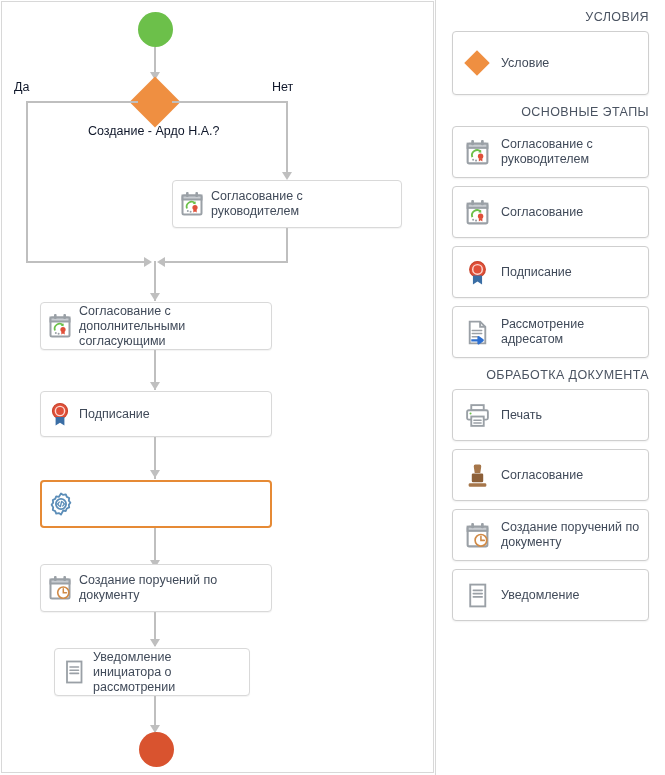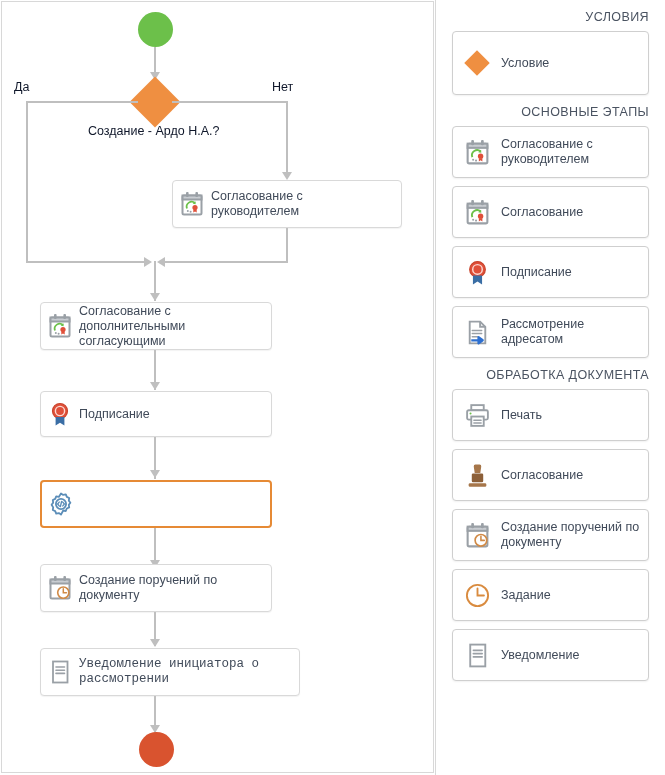--- a/index.html
+++ b/index.html
@@ -177,21 +177,21 @@
         <circle cx="15.3" cy="17.6" r="5.6" fill="#fff" stroke="#d08a46" stroke-width="1.6"></circle>
         <path d="M15.3 13.8v3.9h3.2" fill="none" stroke="#d08a46" stroke-width="1.5" stroke-linecap="round"></path>
       </svg>
     </span>
     <span class="lbl">Создание поручений по документу</span>
   </div>
 
   <div class="ln lnv" style="left:152px; top:610px; height:34px;"></div>
   <div class="arw arw-d" style="left:148px; top:637px;"></div>
 
-  <div class="node" style="left:38px; top:646px; width:260px; height:48px;font-family:Liberation Mono, monospace;">
+  <div class="node" style="left:52px; top:646px; width:196px; height:48px;">
     <span class="ic">
       <svg width="24" height="26" viewBox="0 0 24 26">
         <rect x="5" y="2.5" width="14.5" height="21" fill="#fff" stroke="#9aa0a6" stroke-width="1.8"></rect>
         <path d="M8 8h8.5M8 11.2h8.5M8 14.4h8.5" stroke="#9aa0a6" stroke-width="1.6" stroke-linecap="round"></path>
       </svg>
     </span>
     <span class="lbl">Уведомление инициатора о рассмотрении</span>
   </div>
 
   <div class="ln lnv" style="left:152px; top:694px; height:37px;"></div>
@@ -311,29 +311,20 @@
           <rect x="2.5" y="4.5" width="19" height="4" fill="#c9cdd2" stroke="#9aa0a6" stroke-width="2"></rect>
           <rect x="6" y="1" width="2.6" height="5" rx="1" fill="#9aa0a6"></rect>
           <rect x="15.4" y="1" width="2.6" height="5" rx="1" fill="#9aa0a6"></rect>
           <circle cx="15.3" cy="17.6" r="5.6" fill="#fff" stroke="#d08a46" stroke-width="1.6"></circle>
           <path d="M15.3 13.8v3.9h3.2" fill="none" stroke="#d08a46" stroke-width="1.5" stroke-linecap="round"></path>
         </svg>
       </span>
       <span class="lbl">Создание поручений по документу</span>
     </div>
 
-    <div class="pal-item">
-      <span class="ic">
-        <svg width="27" height="27" viewBox="0 0 26 26">
-          <circle cx="13" cy="13" r="10.2" fill="#fff" stroke="#d98b3f" stroke-width="1.8"></circle>
-          <path d="M13 6.2V13h6.2" fill="none" stroke="#d98b3f" stroke-width="1.8" stroke-linecap="round"></path>
-        </svg>
-      </span>
-      <span class="lbl">Задание</span>
-    </div>
 
     <div class="pal-item">
       <span class="ic">
         <svg width="25" height="27" viewBox="0 0 24 26">
           <rect x="5" y="2.5" width="14.5" height="21" fill="#fff" stroke="#9aa0a6" stroke-width="1.8"></rect>
           <path d="M8 8h8.5M8 11.2h8.5M8 14.4h8.5" stroke="#9aa0a6" stroke-width="1.6" stroke-linecap="round"></path>
         </svg>
       </span>
       <span class="lbl">Уведомление</span>
     </div>

